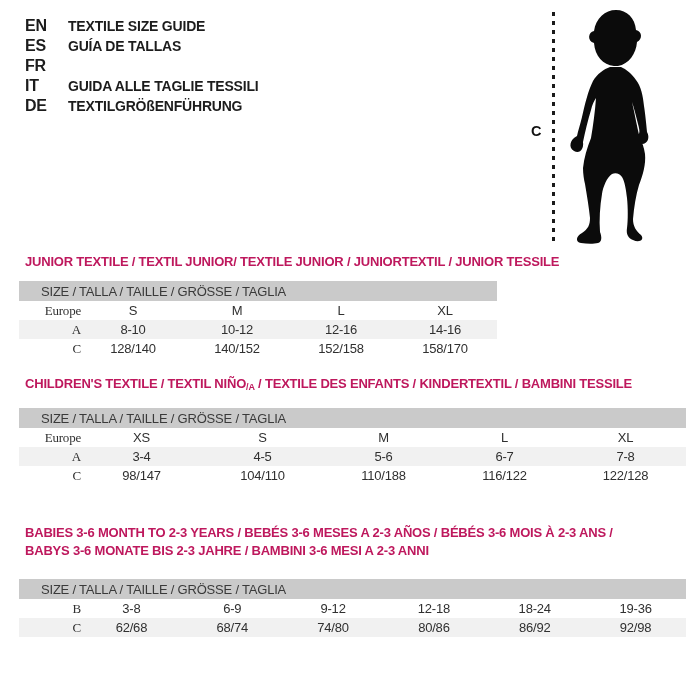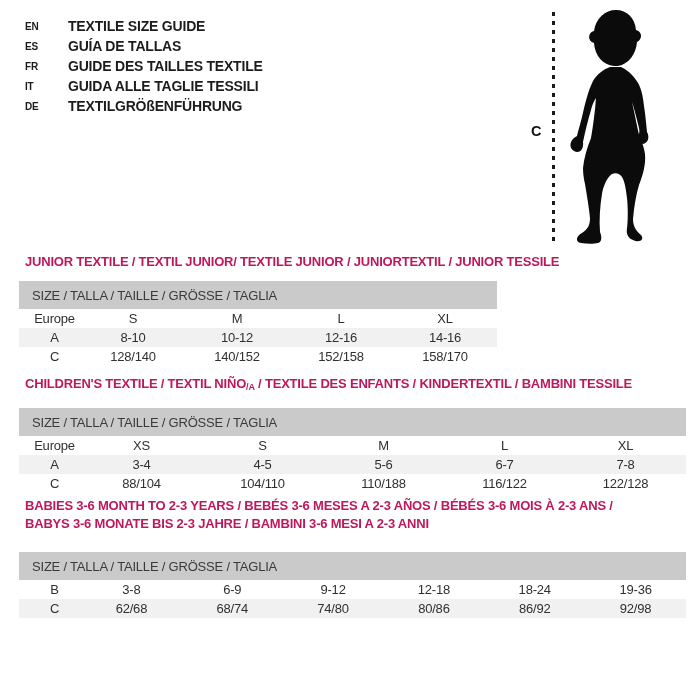--- a/index.html
+++ b/index.html
@@ -3,36 +3,36 @@
 <meta charset="utf-8">
 <style>
   html,body{margin:0;padding:0;background:#ffffff;}
   #canvas{
     position:relative;width:700px;height:700px;background:#ffffff;overflow:hidden;
     font-family:"Liberation Sans",sans-serif;color:#1c1c1c;letter-spacing:-0.2px;
   }
   
   .lang-list{position:absolute;left:25px;top:16px;}
   .lang-row{display:flex;height:20px;align-items:center;}
-  .lang-code{width:43px;font-weight:700;font-size:10px;}
+  .lang-code{width:43px;font-weight:700;font-size:16px;}
   .lang-label{font-weight:700;font-size:14px;}
   
   .measure-line{position:absolute;left:552px;top:12px;width:3px;height:231px;
     background:repeating-linear-gradient(to bottom,#1a1a1a 0 4px,transparent 4px 9px);}
   .measure-label{position:absolute;left:531px;top:123px;font-weight:700;font-size:14.5px;color:#111;}
   .silhouette{position:absolute;left:564px;top:8px;}
   
   .tblock{position:absolute;left:19px;}
   .ttitle{font-weight:700;font-size:13px;line-height:14px;color:#be185d;padding-left:6px;white-space:nowrap;}
   .ttitle .sub{font-size:9px;vertical-align:-2px;}
-  .tband{height:28px;background:#cacaca;display:flex;align-items:center;
-    font-size:13px;color:#3a3a3a;padding-left:13px;box-sizing:border-box;}
+  .tband{height:20px;background:#cacaca;display:flex;align-items:center;
+    font-size:13px;color:#3a3a3a;padding-left:22px;box-sizing:border-box;}
   .trow{display:grid;height:19px;align-items:center;font-size:13px;color:#303030;}
   .trow.shaded{background:#f1f1f1;}
-  .tlabel{padding-left:9px;text-align:center;}
+  .tlabel{padding-left:9px;text-align:right;font-family:Liberation Serif, serif;}
   .tcell{text-align:center;}
   .t1 .tband,.t1-w{width:478px;}
   .t2 .tband,.t2-w{width:667px;}
   .gap-t1{height:12px;} .gap-t2{height:14px;} .gap-t3{height:19px;}
   
   .footnotes{position:absolute;left:23px;top:626px;}
   .fn{height:18.5px;font-weight:700;font-size:12.5px;color:#151515;display:flex;align-items:center;white-space:nowrap;}
 </style>
 </head>
 <body>
@@ -43,21 +43,20 @@
     <div class="lang-row">
       <span class="lang-code">EN</span>
       <span class="lang-label">TEXTILE SIZE GUIDE</span>
     </div>
     <div class="lang-row">
       <span class="lang-code">ES</span>
       <span class="lang-label">GUÍA DE TALLAS</span>
     </div>
     <div class="lang-row">
       <span class="lang-code">FR</span>
-      <span class="lang-label">GUIDE DES TAILLES TEXTILE</span>
     </div>
     <div class="lang-row">
       <span class="lang-code">IT</span>
       <span class="lang-label">GUIDA ALLE TAGLIE TESSILI</span>
     </div>
     <div class="lang-row">
       <span class="lang-code">DE</span>
       <span class="lang-label">TEXTILGRÖßENFÜHRUNG</span>
     </div>
   </div>
@@ -134,30 +133,30 @@
         <div class="trow shaded" style="grid-template-columns: 62px repeat(5, 1fr);">
           <div class="tlabel">A</div>
           <div class="tcell">3-4</div>
           <div class="tcell">4-5</div>
           <div class="tcell">5-6</div>
           <div class="tcell">6-7</div>
           <div class="tcell">7-8</div>
         </div>
         <div class="trow" style="grid-template-columns: 62px repeat(5, 1fr);">
           <div class="tlabel">C</div>
-          <div class="tcell">88/104</div>
+          <div class="tcell">98/147</div>
           <div class="tcell">104/110</div>
           <div class="tcell">110/188</div>
           <div class="tcell">116/122</div>
           <div class="tcell">122/128</div>
         </div>
       </div>
   </div>
 
-  <div class="tblock t2" style="top:497px">
+  <div class="tblock t2" style="top:524px">
     <div class="ttitle" style="line-height:18px">BABIES 3-6 MONTH TO 2-3 YEARS / BEBÉS 3-6 MESES A 2-3 AÑOS / BÉBÉS 3-6 MOIS À 2-3 ANS /</div>
     <div class="ttitle" style="line-height:18px">BABYS 3-6 MONATE BIS 2-3 JAHRE / BAMBINI 3-6 MESI A 2-3 ANNI</div>
     <div class="gap-t3"></div>
     <div class="tband">SIZE / TALLA / TAILLE / GRÖSSE / TAGLIA</div>
     <div class="tbody t2-w">
         <div class="trow" style="grid-template-columns: 62px repeat(6, 1fr);">
           <div class="tlabel">B</div>
           <div class="tcell">3-8</div>
           <div class="tcell">6-9</div>
           <div class="tcell">9-12</div>

